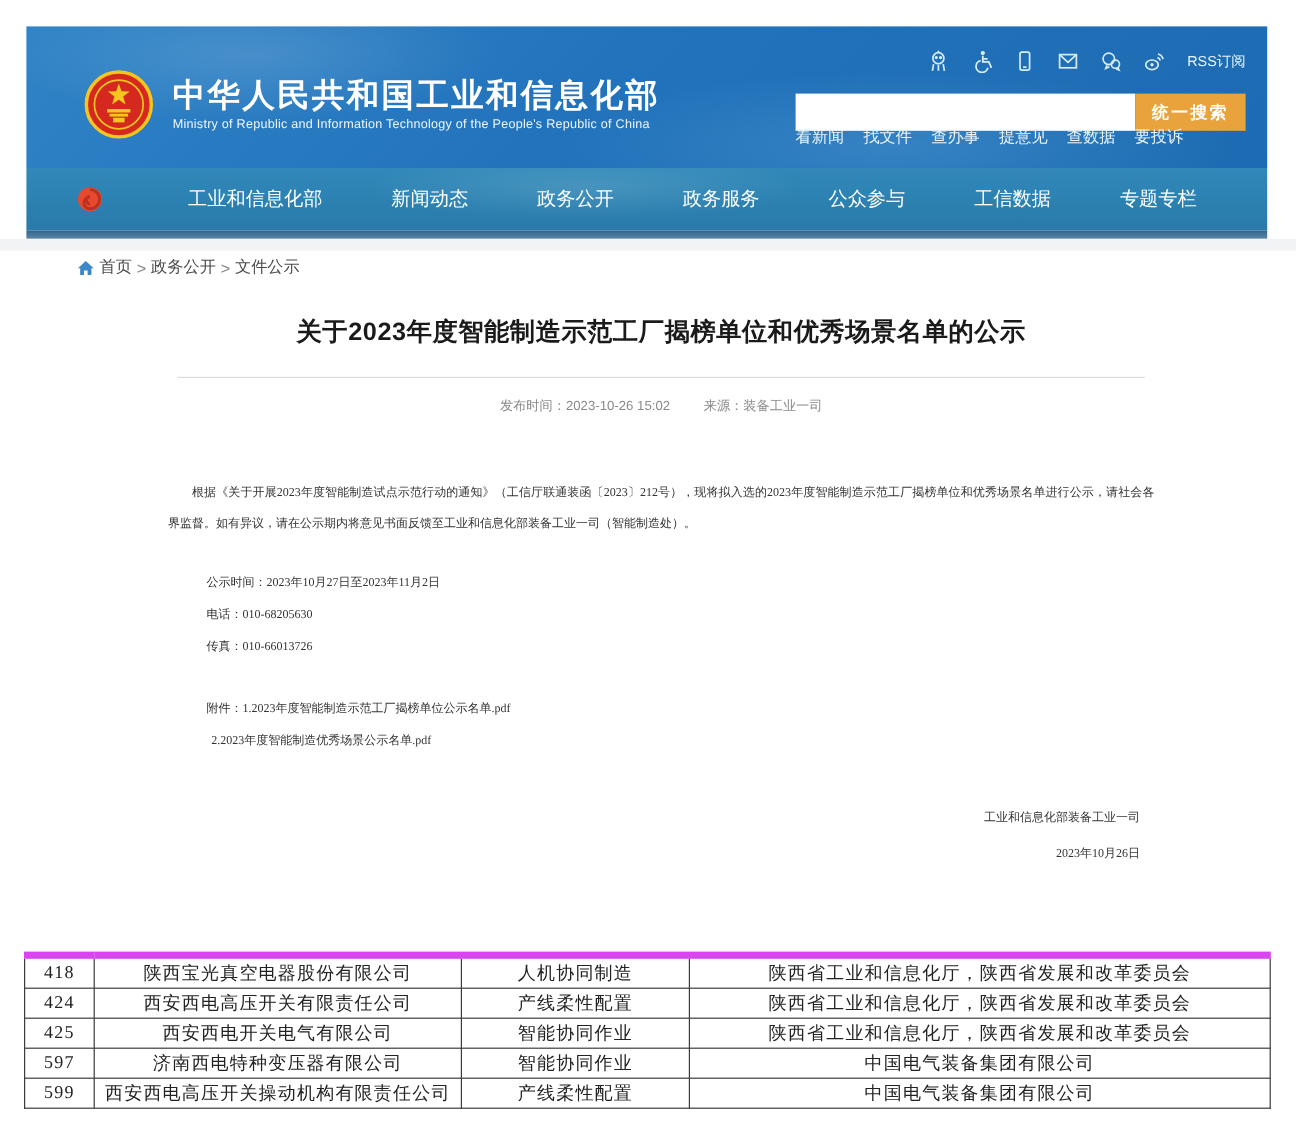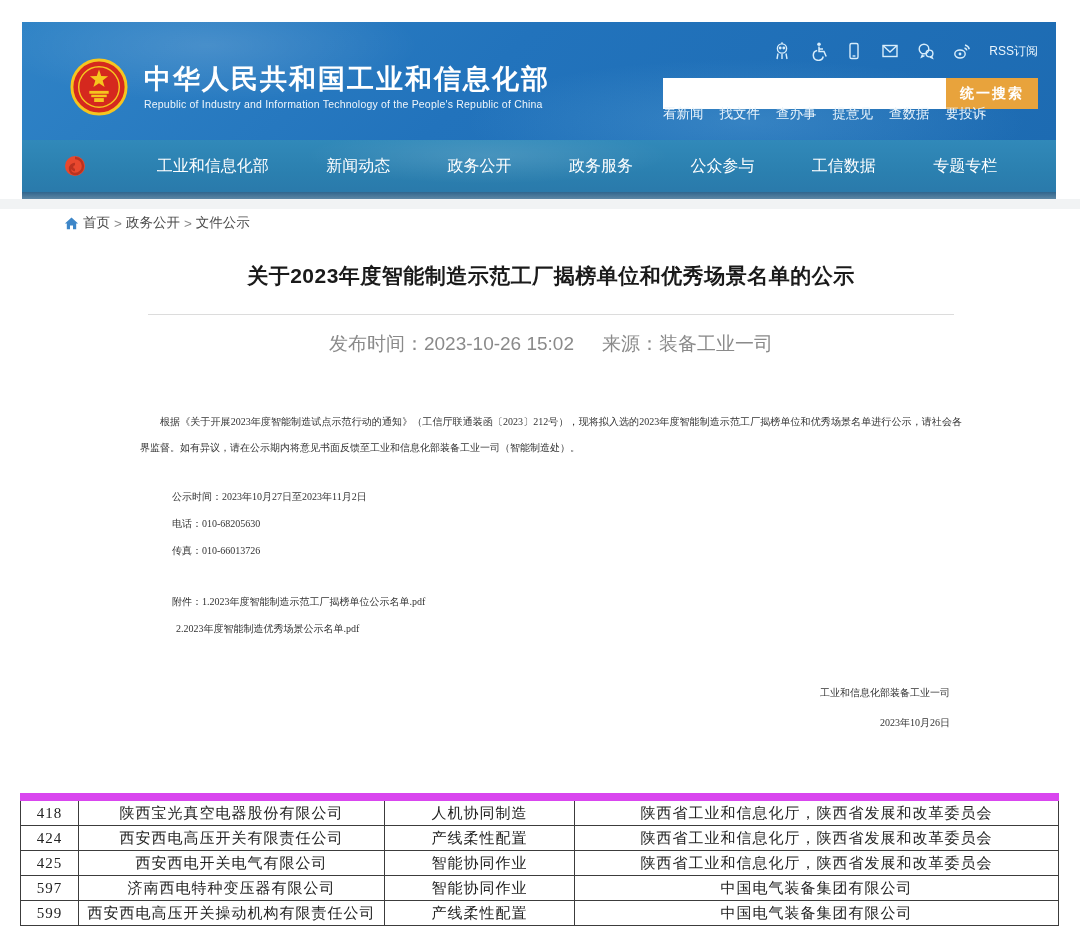--- a/index.html
+++ b/index.html
@@ -64,21 +64,21 @@
   .home-icon{width:15px;height:15px;}
 
   
   .article{position:absolute;left:140px;top:262px;width:822px;color:#333;}
   .art-title{
     margin:0;text-align:center;font-size:21px;font-weight:bold;color:#1a1a1a;
     font-family:"Liberation Sans",sans-serif;letter-spacing:.5px;
   }
   .divider{border-bottom:1px solid #dcdcdc;margin-top:24px;margin-left:8px;margin-right:8px;}
   .meta{
-    text-align:center;margin-top:16px;font-size:19px;color:#8a8a8a;
+    text-align:center;margin-top:16px;font-size:11px;color:#8a8a8a;
     display:flex;justify-content:center;gap:28px;
   }
   .body-copy{font-family:"Liberation Serif","DejaVu Serif",serif;font-size:10px;line-height:26px;}
   .body-p{margin:52px 0 0 0;text-indent:2em;text-align:justify;}
   .line{margin:0 0 0 32px;line-height:27px;}
   .line-first{margin-top:22px;}
   .attach1{margin-top:24px;}
   .attach2{margin-left:36px;}
   .attach-link{cursor:pointer;}
   .sig{margin:0;text-align:right;padding-right:12px;line-height:30px;}
@@ -87,21 +87,21 @@
   
   .pub-table{
     position:absolute;left:20px;top:793px;width:1039px;
     border-collapse:collapse;table-layout:fixed;
     font-family:"Liberation Serif","DejaVu Serif",serif;font-size:15px;color:#222;
   }
   .pub-table td{
     border:1px solid #3c3c3c;text-align:center;height:24px;padding:0 4px;
     white-space:nowrap;overflow:hidden;letter-spacing:1px;
   }
-  .pub-table tr:first-child td{border-top:8px solid #d946ef;}
+  .pub-table tr:first-child td{border-top:6px solid #d946ef;}
   .col-num{width:58px;}
   .col-company{width:306px;}
   .col-scene{width:190px;}
 </style>
 </head>
 <body>
 
 <div class="page">
 
   <div class="banner">
@@ -110,21 +110,21 @@
         <circle cx="30" cy="30" r="28" fill="#d5281e"></circle>
         <circle cx="30" cy="30" r="28" fill="none" stroke="#f6c51e" stroke-width="3"></circle>
         <circle cx="30" cy="30" r="21" fill="none" stroke="#f6c51e" stroke-width="1.5"></circle>
         <path d="M30 12 l2.3 6.7 7.1 .2 -5.6 4.3 2 6.8 -5.8 -4 -5.8 4 2 -6.8 -5.6 -4.3 7.1 -.2 z" fill="#f6c51e"></path>
         <rect x="20" y="34" width="20" height="3" fill="#f6c51e"></rect>
         <rect x="22" y="38" width="16" height="2.5" fill="#f6c51e"></rect>
         <rect x="25" y="41.5" width="10" height="4" fill="#f6c51e"></rect>
       </svg>
       <div class="brand-text">
         <div class="site-title">中华人民共和国工业和信息化部</div>
-        <div class="site-sub">Republic of Industry and Information Technology of the People's Republic of China</div>
+        <div class="site-sub">Ministry of Republic and Information Technology of the People's Republic of China</div>
       </div>
     </div>
 
     <div class="header-right">
       <div class="icon-row">
         <span class="hicon">
           <svg viewBox="0 0 20 20" fill="none" stroke="#d8edfb" stroke-width="1.4">
             <circle cx="10" cy="7.5" r="4.6"></circle>
             <line x1="10" y1="1.2" x2="10" y2="3"></line>
             <circle cx="8.2" cy="7" r="0.7" fill="#d8edfb"></circle>

